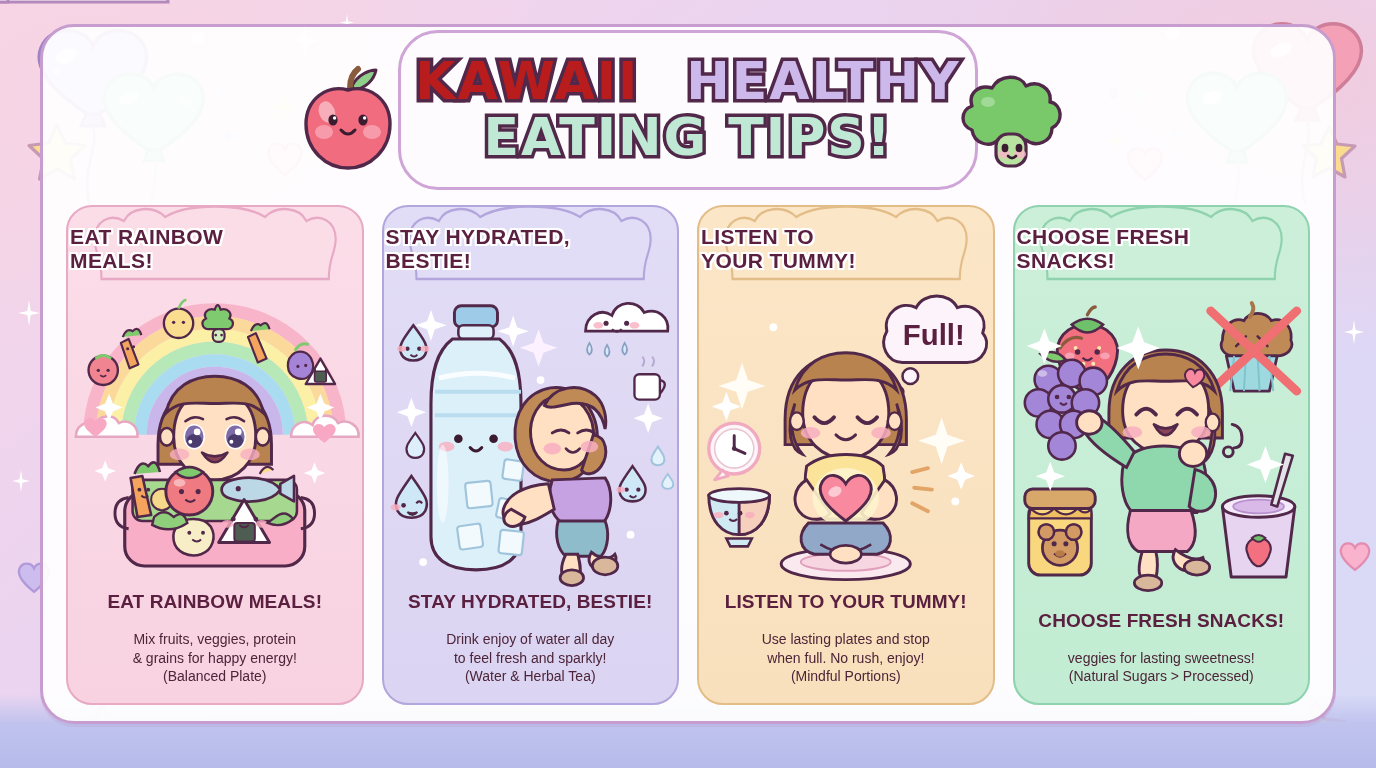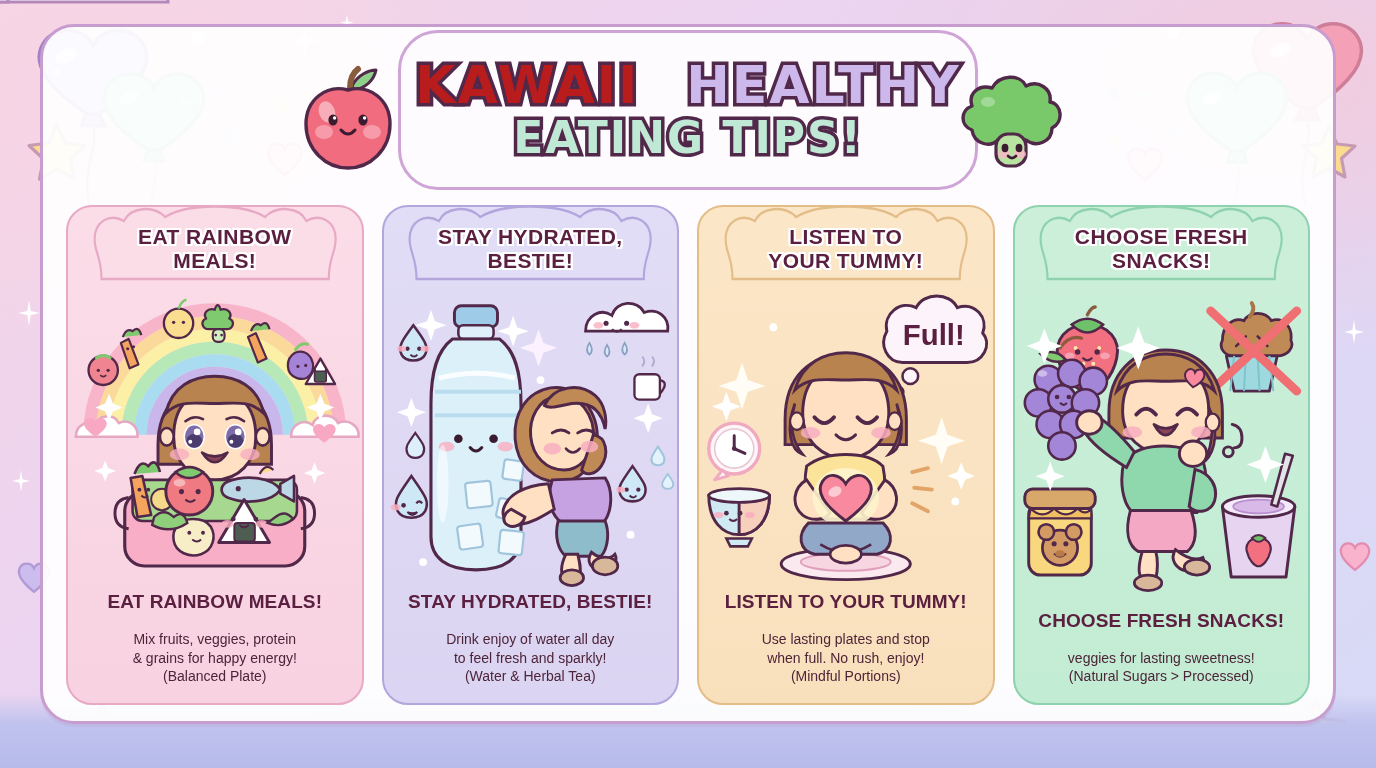--- a/index.html
+++ b/index.html
@@ -45,21 +45,21 @@
     border-radius:40px;
     display:flex; align-items:center; justify-content:center;
     flex-direction:column;
     z-index:6;
   }
   .title-line{
     font-weight:bold; letter-spacing:2px; white-space:nowrap;
     line-height:.96;
   }
   .t1{ font-size:52px; }
-  .t2{ font-size:44px; margin-top:6px; }
+  .t2{ font-size:52px; margin-top:6px; }
   .bub{
     display:inline-block;
     -webkit-text-stroke:7px #51284a;
     paint-order:stroke fill;
     font-family:"DejaVu Sans", sans-serif;
     font-weight:bold;
   }
   .c-pink{ color:#b91c1c; }
   .c-purp{ color:#cdb8ec; }
   .c-mint{ color:#bfe9d4; }
@@ -74,22 +74,22 @@
   }
   .card{
     position:relative; flex:1;
     border-radius:26px;
     border:2.5px solid;
     display:flex; flex-direction:column;
     overflow:hidden;
   }
   .card-head{
     position:relative; z-index:3;
-    padding:18px 18px 10px;
-    text-align:center;
+    padding:18px 2px 10px;
+    text-align:left;
   }
   .card-head h2{
     font-size:21px; font-weight:bold; color:#5b2040;
     letter-spacing:.4px; line-height:1.16;
     text-shadow:
       -2px -2px 0 #fff, 2px -2px 0 #fff, -2px 2px 0 #fff, 2px 2px 0 #fff,
       0 -2px 0 #fff, 0 2px 0 #fff, -2px 0 0 #fff, 2px 0 0 #fff;
   }
   .card-art{
     position:relative; flex:1; min-height:0;

